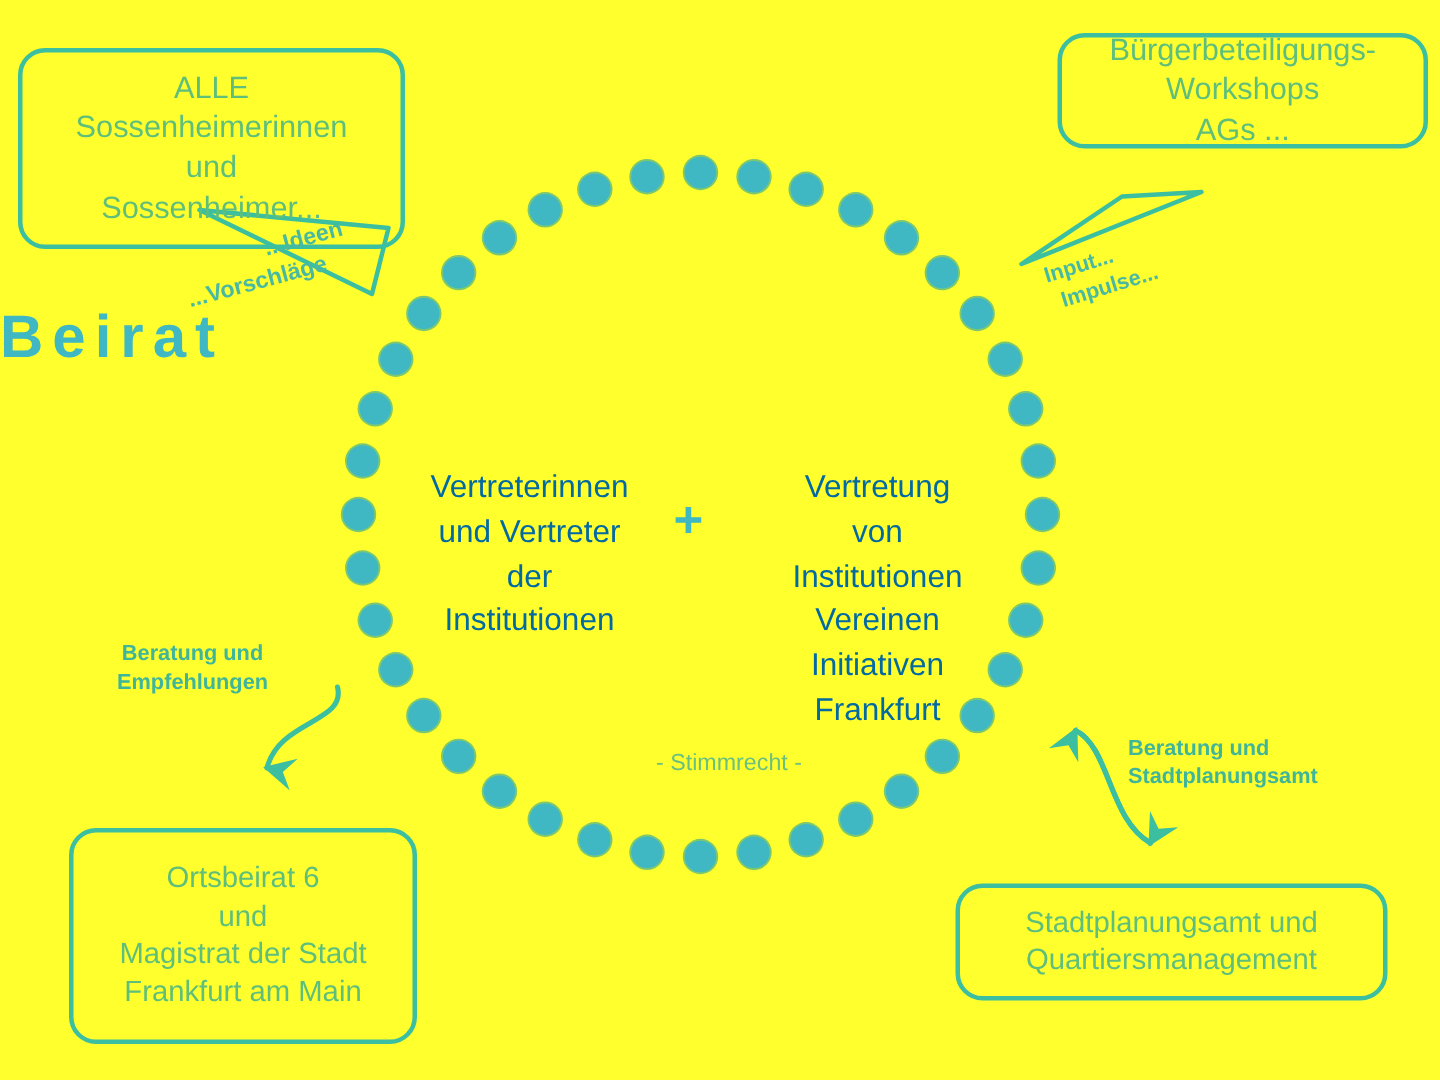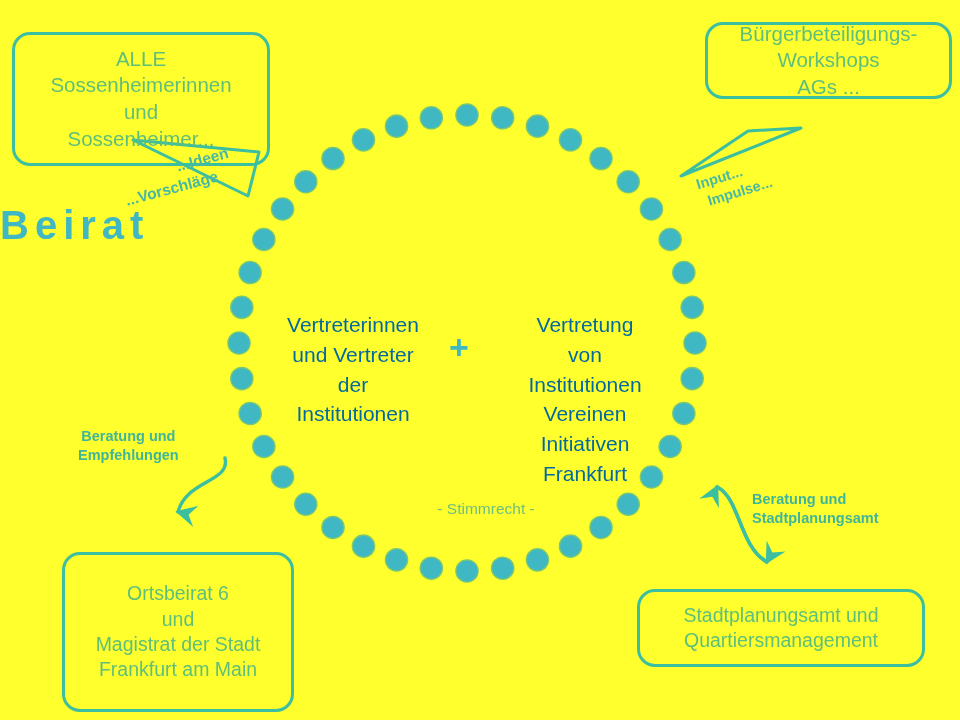--- a/index.html
+++ b/index.html
@@ -38,23 +38,22 @@
   #bubble-all {
     left: 12px; top: 8px; width: 258px; height: 134px;
     font-size: 20.5px;
     margin-top: 24px;
   }
   #bubble-workshops {
     left: 705px; top: 22px; width: 247px; height: 77px;
     font-size: 20.5px;
   }
   #box-ortsbeirat {
-    left: 46px; top: 552px; width: 232px; height: 160px;
+    left: 46px; top: 552px; width: 232px; height: 144px;
     font-size: 19.5px;
-    margin-left: 16px;
   }
   #box-stadtplanung {
     left: 637px; top: 589px; width: 288px; height: 78px;
     font-size: 19.5px;
   }
 
   
   #title-beirat {
     position: absolute;
     left: 0; right: 0; top: 203px;

